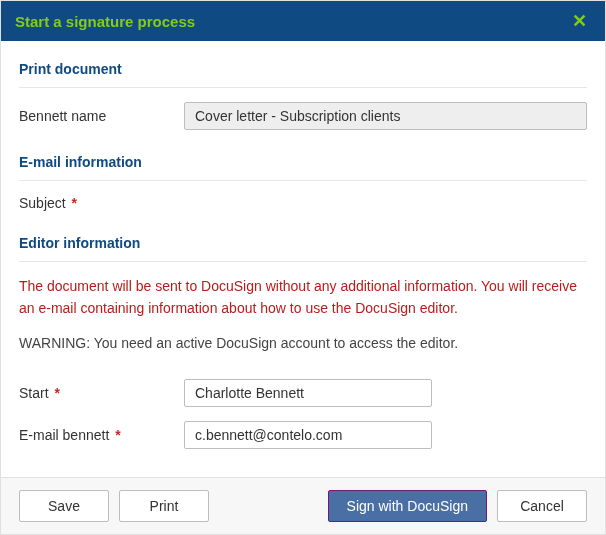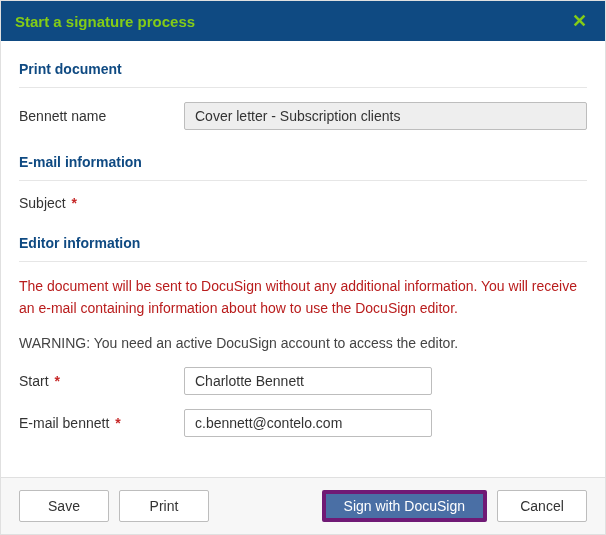--- a/index.html
+++ b/index.html
@@ -86,21 +86,21 @@
   .name, .email {
     width: 248px;
   }
   .info-text {
     color: #b91c1c;
     line-height: 1.55;
     margin: 2px 0 16px 0;
   }
   .warning-text {
     color: #444;
-    margin: 0 0 16px 0;
+    margin: 0 0 28px 0;
   }
   .footer {
     border-top: 1px solid #e0e0e0;
     background: #f7f7f7;
     padding: 12px 18px;
     display: flex;
     align-items: center;
     gap: 10px;
   }
   .footer .spacer {
@@ -116,21 +116,21 @@
     cursor: pointer;
     box-sizing: border-box;
   }
   .btn-secondary {
     background: #fff;
     border: 1px solid #bdbdbd;
     color: #333;
   }
   .btn-primary {
     background: #4a6fa5;
-    border: 4px solid #701a75;
+    border: 1px solid #701a75;
     color: #fff;
     min-width: 150px;
   }
 </style>
 </head>
 <body>
 
 <div class="dialog">
 
   <div class="titlebar">

